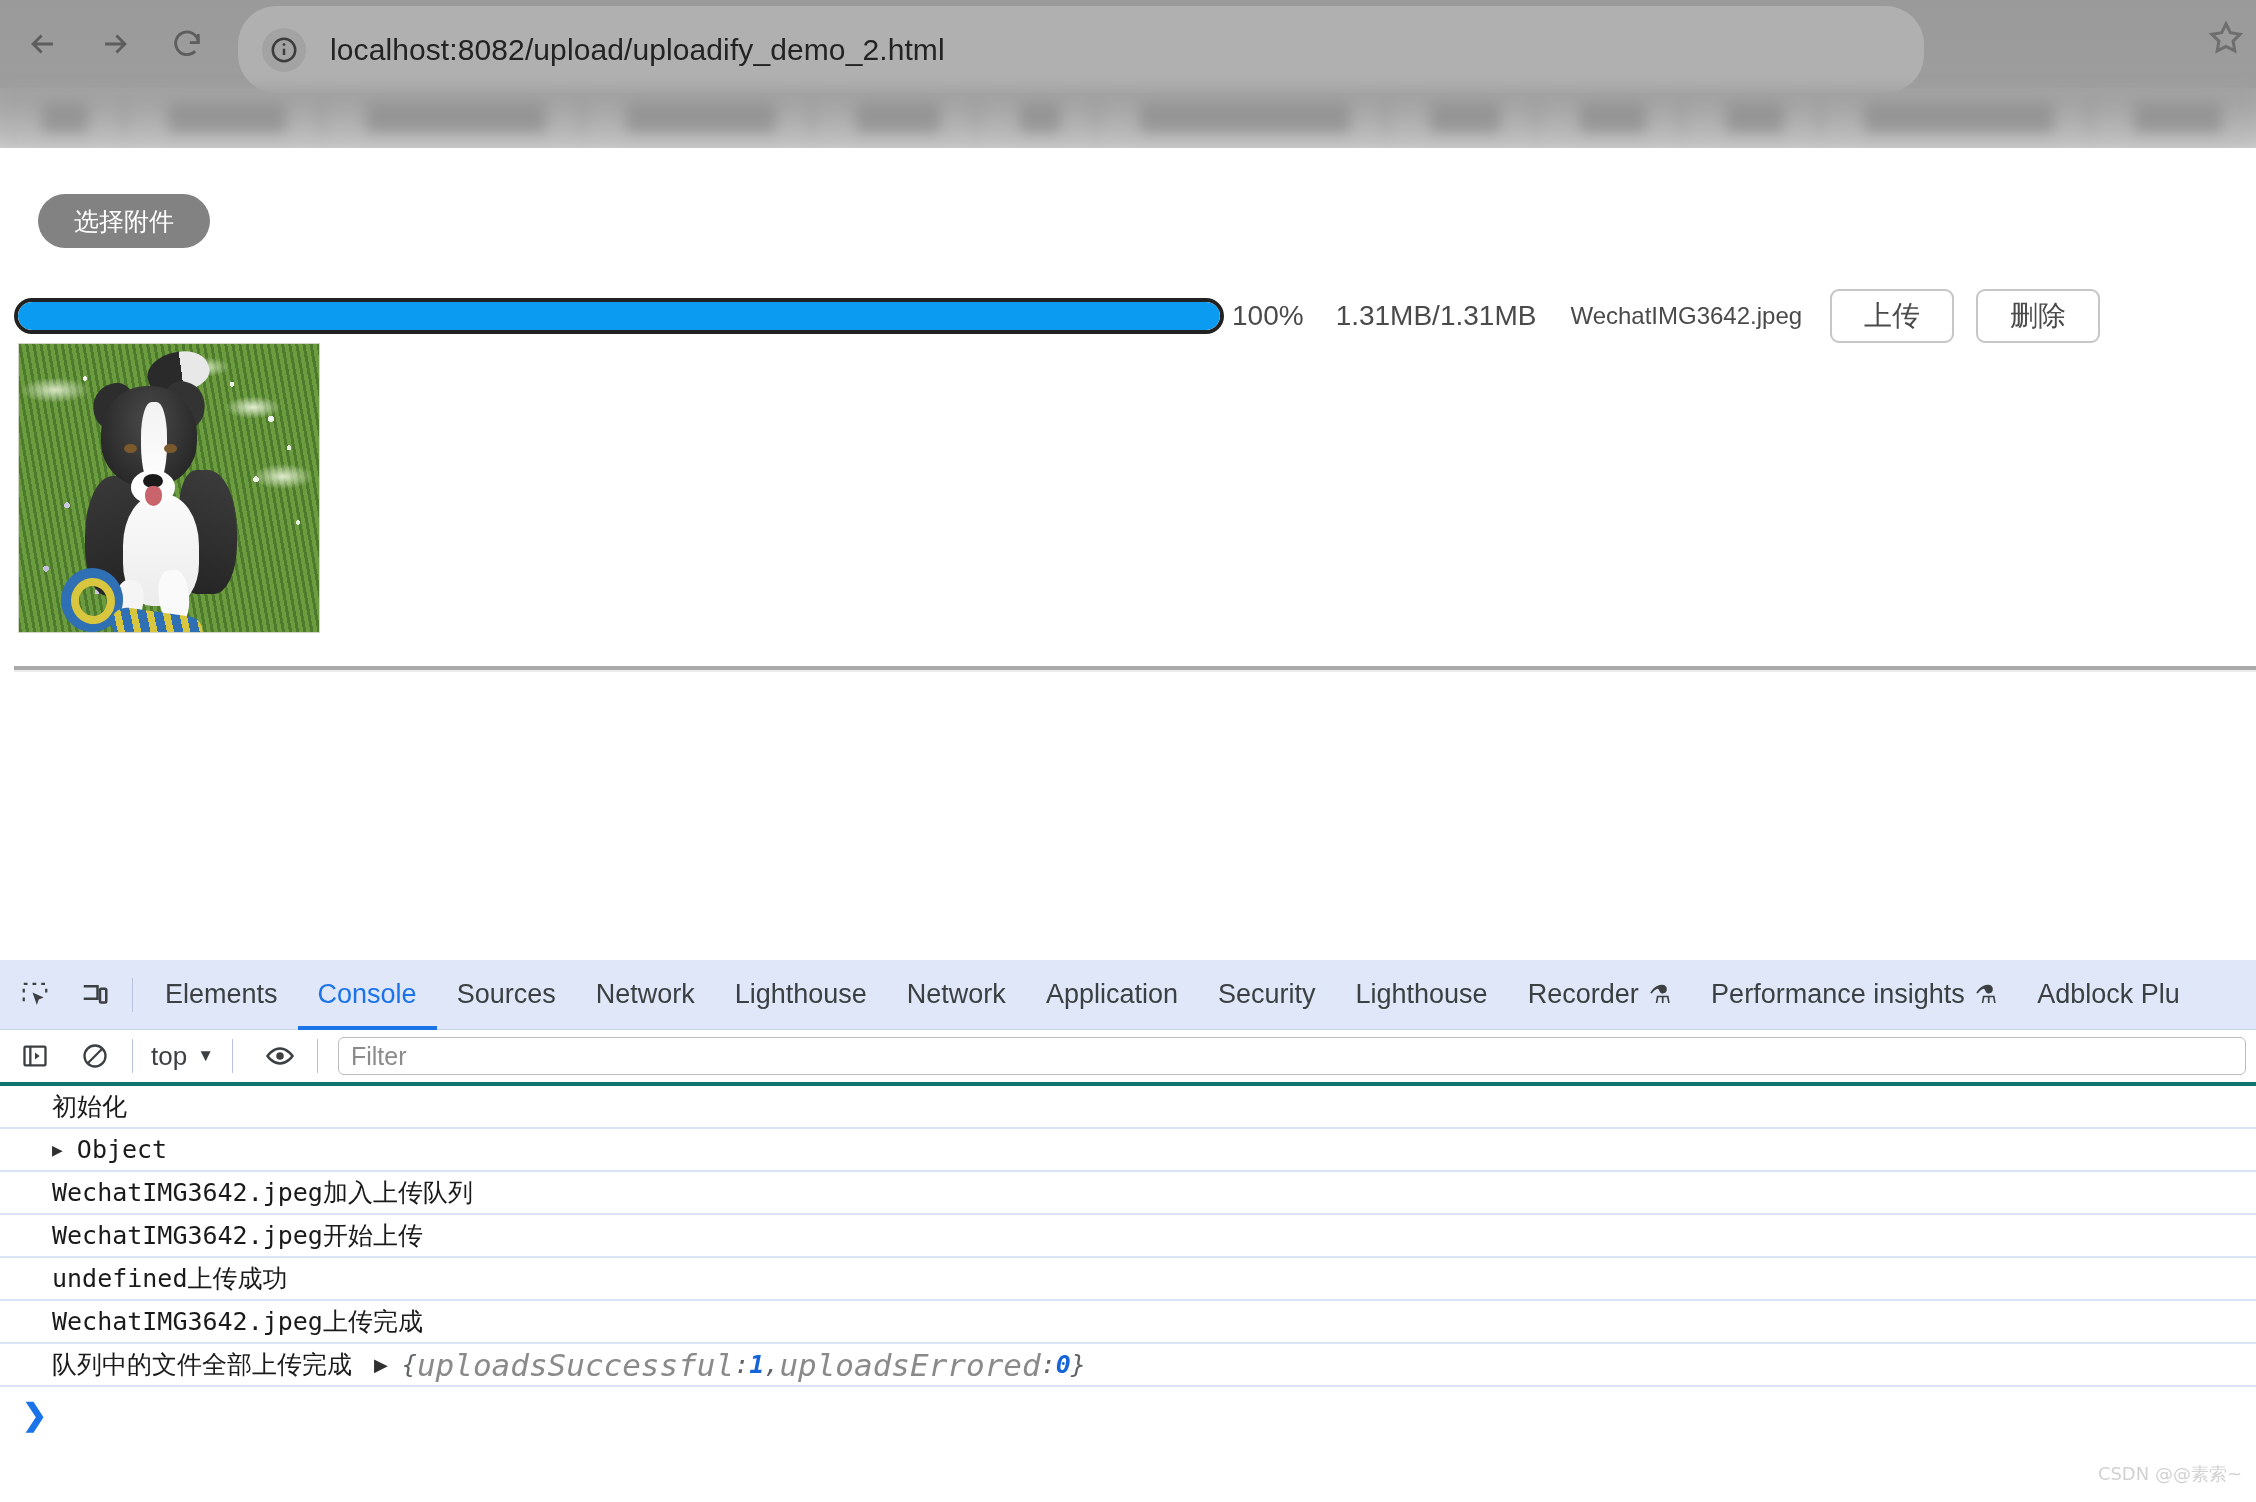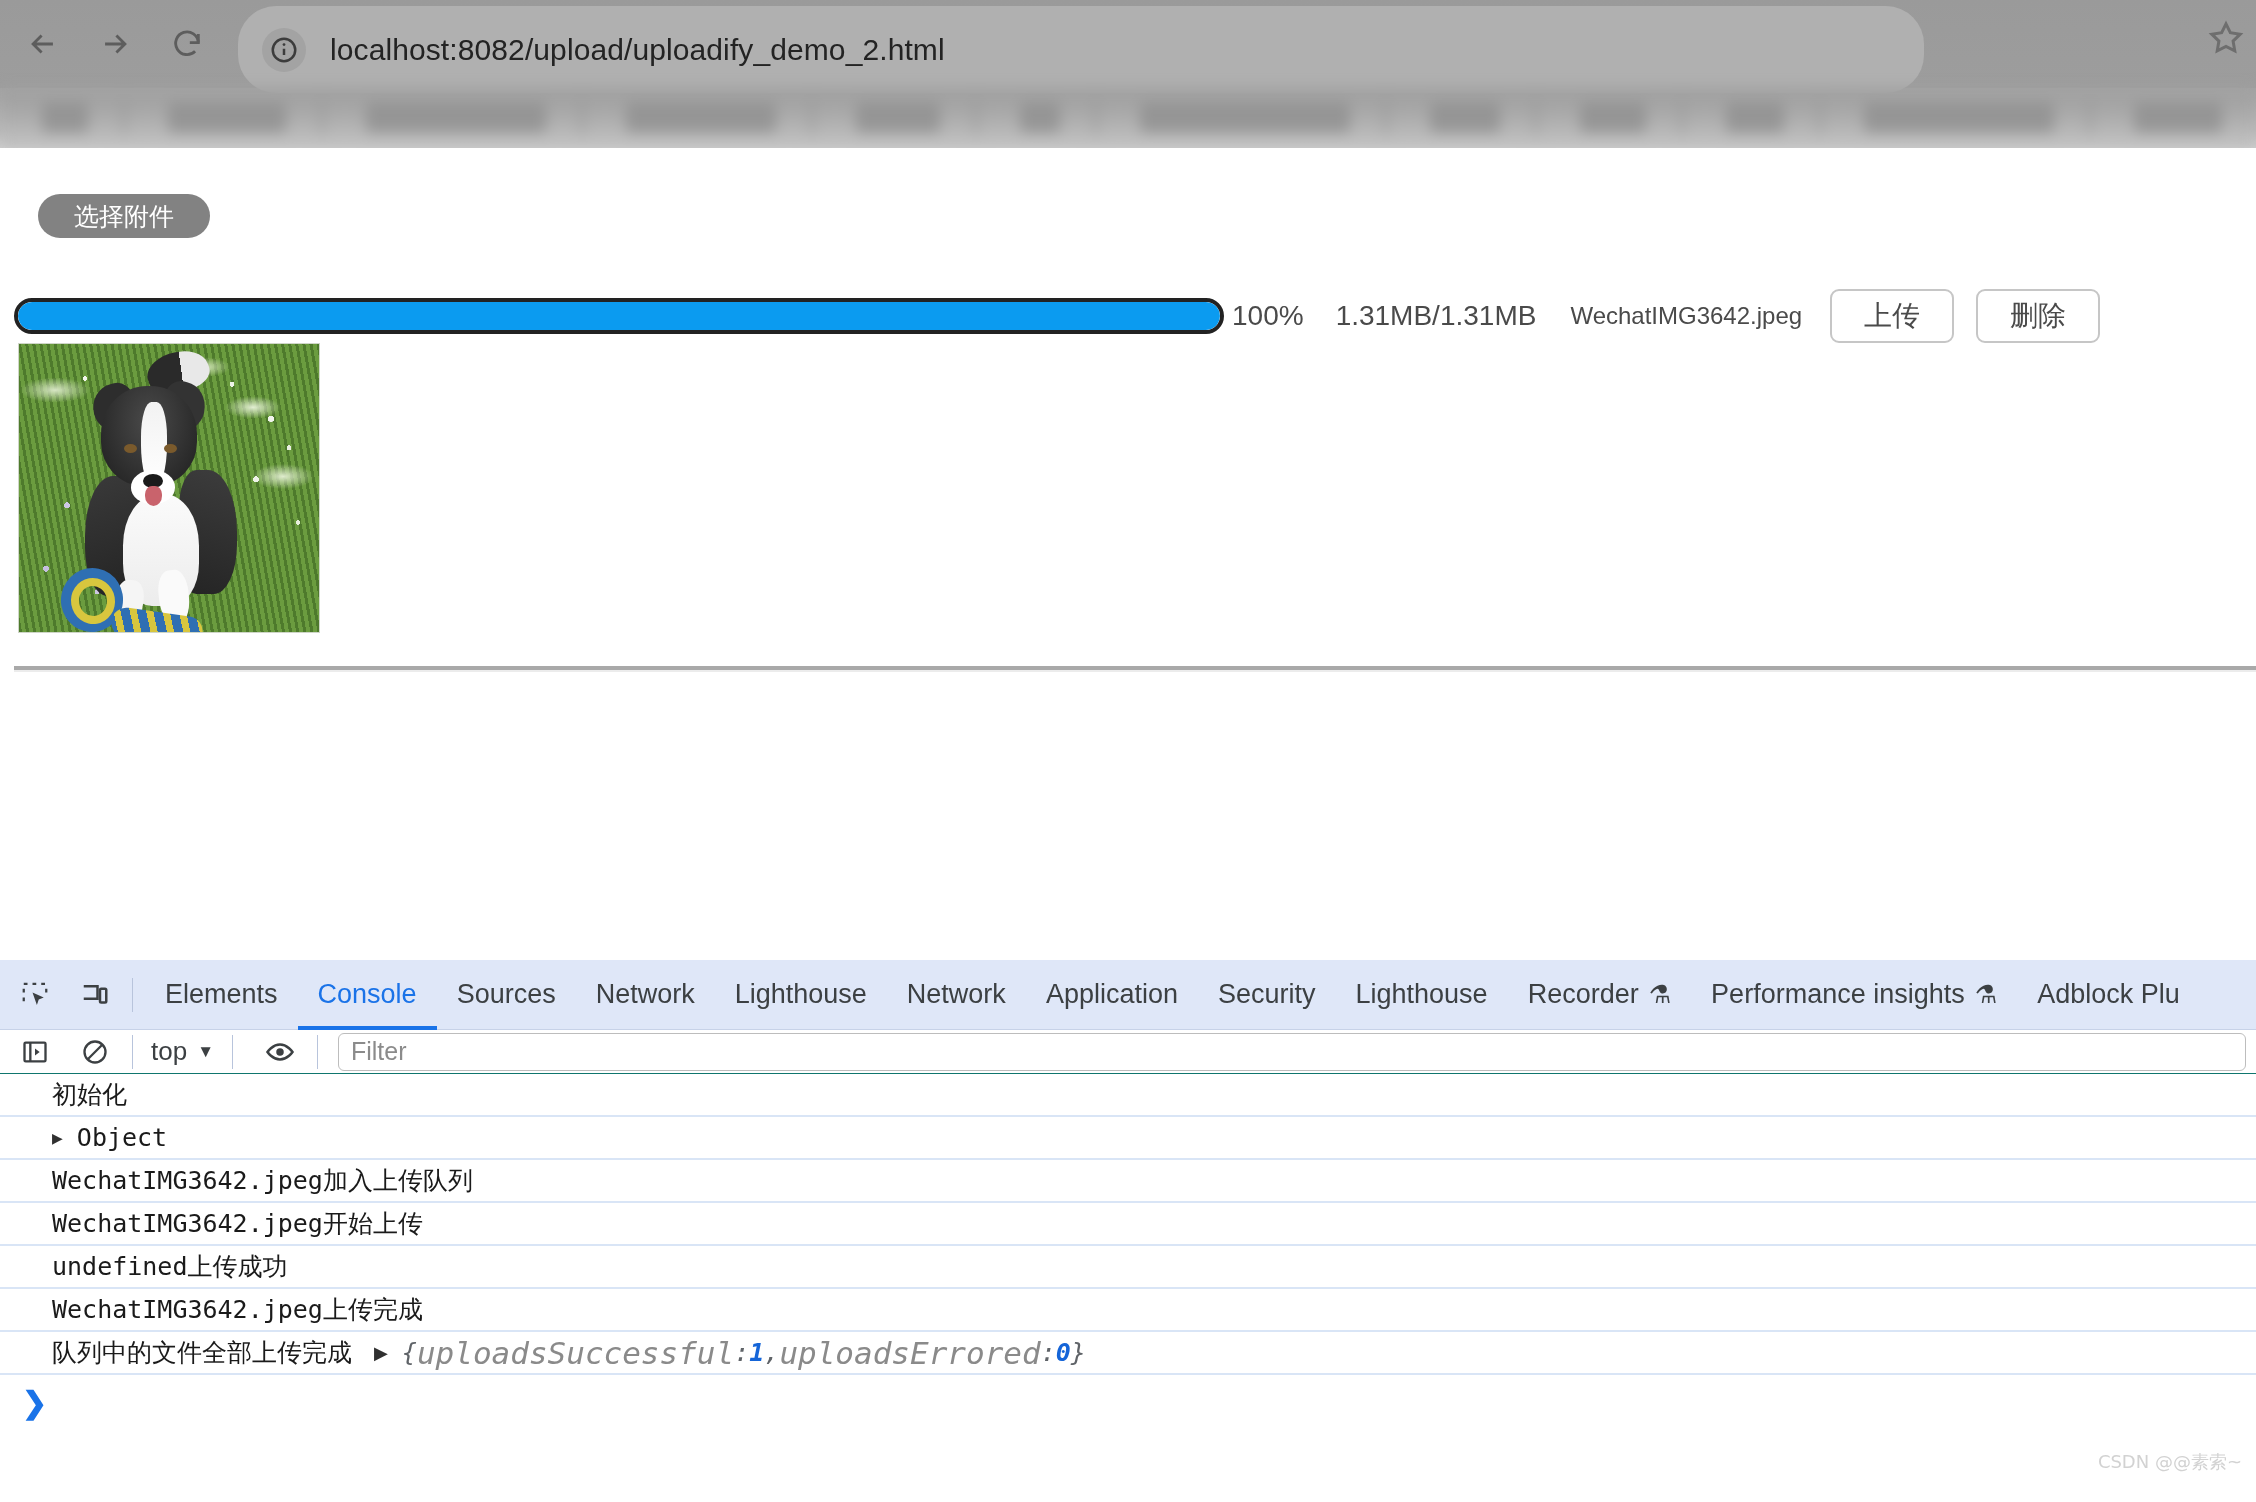--- a/index.html
+++ b/index.html
@@ -63,21 +63,21 @@
   .bm-sep { width: 4px; height: 34px; background: #909090; margin-left: 34px; opacity:.6; }
 
   
   .page {
     position: absolute; top: 148px; left: 0;
     width: 2256px; height: 812px;
     background: #ffffff;
   }
   .select-btn {
     position: absolute; left: 38px; top: 46px;
-    width: 172px; height: 44px;
+    width: 172px; height: 54px;
     background: #828282; color: #ffffff;
     border: none; border-radius: 27px;
     font-size: 25px; font-family: "Liberation Sans", sans-serif;
     cursor: pointer;
     display:flex; align-items:center; justify-content:center;
   }
 
   .upload-row {
     position: absolute; left: 0; top: 130px;
     width: 2256px; height: 76px;
@@ -250,24 +250,24 @@
     height: 70px; padding: 0 20px;
     display: flex; align-items: center; gap: 10px;
     font-size: 27px; color: #3c4043; cursor: pointer;
     white-space: nowrap;
   }
   .dt-tab.active { color: #1a73e8; box-shadow: inset 0 -4px 0 #1a73e8; }
   .flask { font-size: 25px; color: #3c4043; }
 
   .dt-toolbar {
     position: relative;
-    width: 2256px; height: 44px;
+    width: 2256px; height: 56px;
     background: #ffffff;
     display: flex; align-items: center;
-    border-bottom: 1px solid #0f766e;
+    border-bottom: 4px solid #0f766e;
   }
   .ctx-select {
     display: flex; align-items: center; gap: 10px;
     font-size: 26px; color: #3c4043; cursor: pointer;
     padding: 0 6px;
   }
   .caret { font-size: 17px; color: #3c4043; }
   .filter-input {
     flex: 1; height: 38px; margin: 0 10px 0 8px;
     border: 1px solid #bdbdbd; border-radius: 6px;

